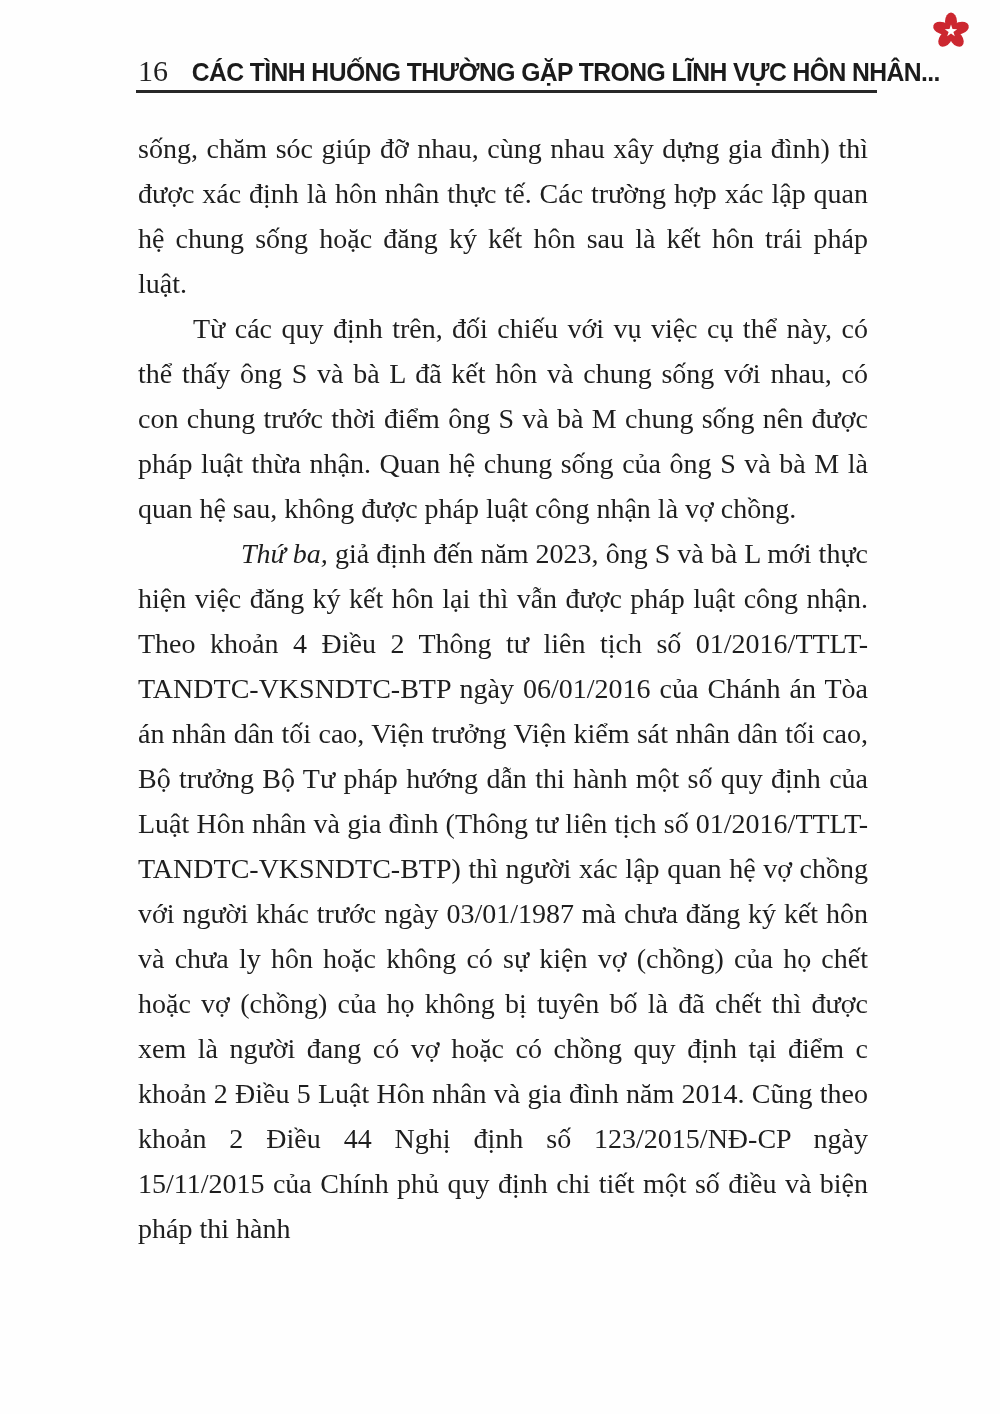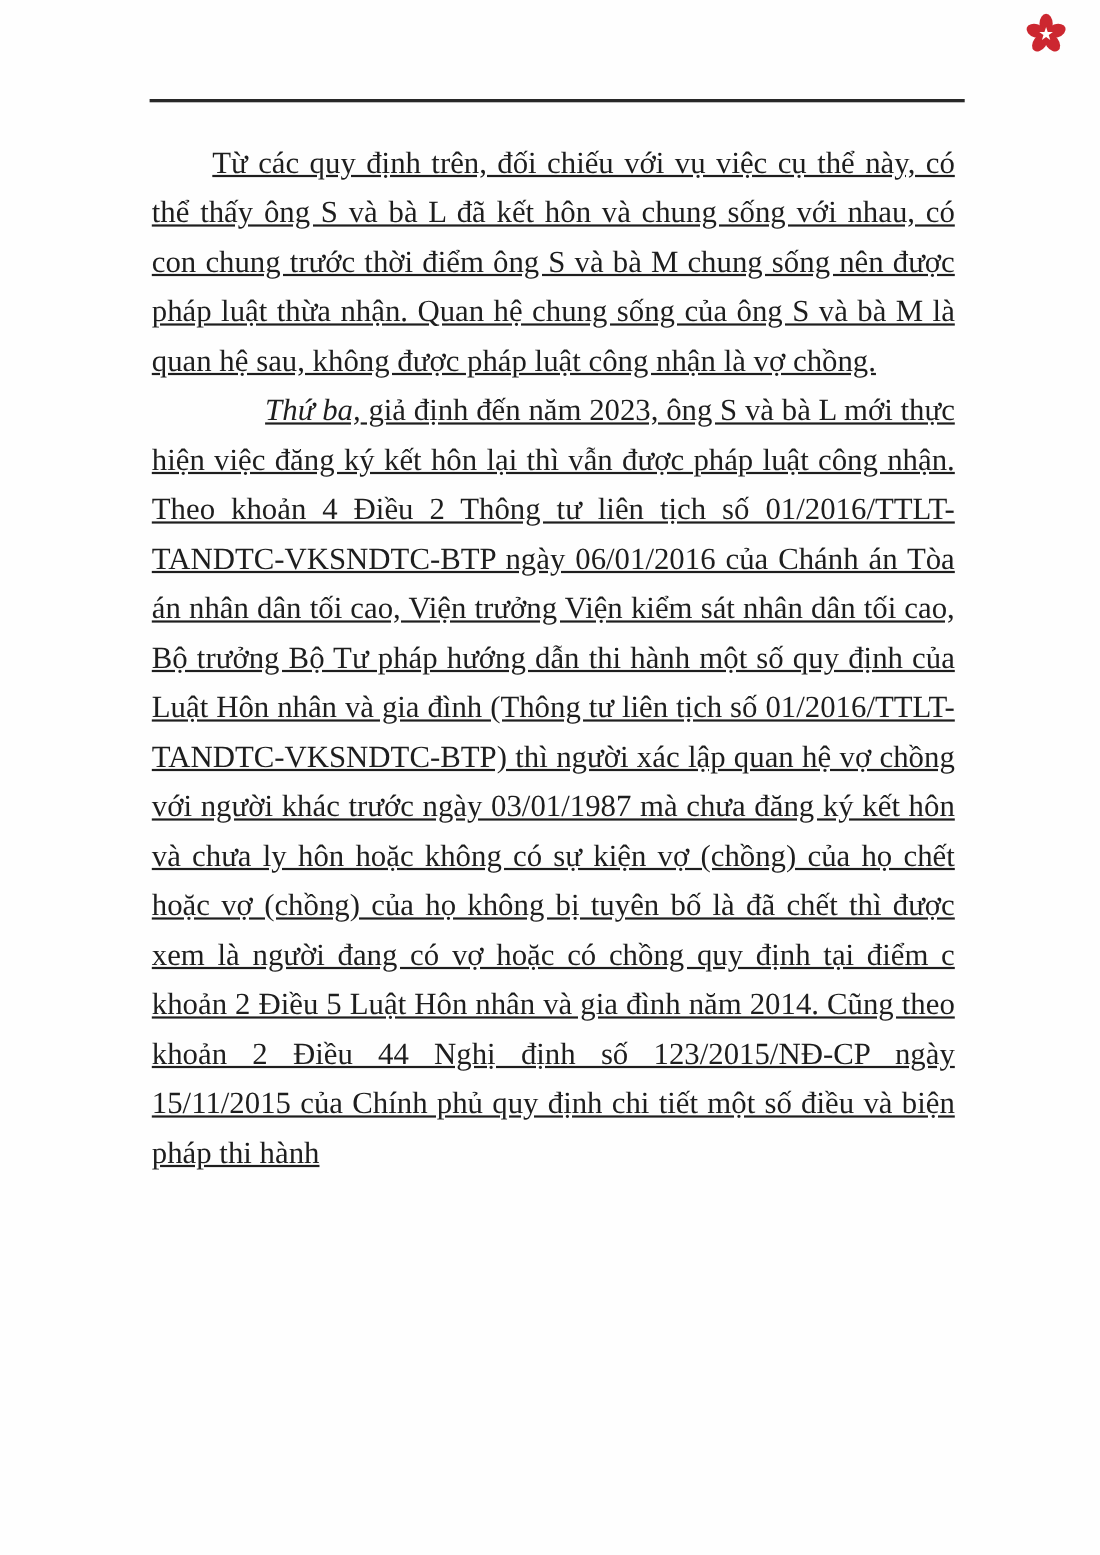--- a/index.html
+++ b/index.html
@@ -61,42 +61,47 @@
     position: absolute;
     top: 126px;
     left: 138px;
     width: 730px;
     font-size: 28px;
     line-height: 45px;
     text-align: justify;
     color: #1e1e1e;
   }
   .para { margin: 0; padding: 0; }
-  .para.indent { text-indent: 55px; text-decoration: underline; }
+  .para.indent { text-indent: 55px; }
   .lead-italic { font-style: italic; margin-left: 48px; }
 </style>
 </head>
 <body>
 
 <div class="page">
 
   <div class="ornament">
     <svg viewBox="0 0 40 40" width="40" height="40" aria-hidden="true">
       <g fill="#cc2730">
         <ellipse cx="20" cy="10.5" rx="6" ry="9" transform="rotate(0 20 20)"></ellipse>
         <ellipse cx="20" cy="10.5" rx="6" ry="9" transform="rotate(72 20 20)"></ellipse>
         <ellipse cx="20" cy="10.5" rx="6" ry="9" transform="rotate(144 20 20)"></ellipse>
         <ellipse cx="20" cy="10.5" rx="6" ry="9" transform="rotate(216 20 20)"></ellipse>
         <ellipse cx="20" cy="10.5" rx="6" ry="9" transform="rotate(288 20 20)"></ellipse>
       </g>
       <path fill="#ffffff" d="M20,13.5 L21.5,18.06 L26.2,18.15 L22.4,20.9 L23.8,25.3 L20,22.6 L16.2,25.3 L17.6,20.9 L13.8,18.15 L18.5,18.06 Z"></path>
     </svg>
   </div>
 
+  <header class="header">
+    <span class="page-number">16</span>
+    <span class="running-title">CÁC TÌNH HUỐNG THƯỜNG GẶP TRONG LĨNH VỰC HÔN NHÂN...</span>
+  </header>
 
   <div class="header-rule"></div>
 
   <main class="body-text">
+    <p class="para">sống, chăm sóc giúp đỡ nhau, cùng nhau xây dựng gia đình) thì được xác định là hôn nhân thực tế. Các trường hợp xác lập quan hệ chung sống hoặc đăng ký kết hôn sau là kết hôn trái pháp luật.</p>
     <p class="para indent">Từ các quy định trên, đối chiếu với vụ việc cụ thể này, có thể thấy ông S và bà L đã kết hôn và chung sống với nhau, có con chung trước thời điểm ông S và bà M chung sống nên được pháp luật thừa nhận. Quan hệ chung sống của ông S và bà M là quan hệ sau, không được pháp luật công nhận là vợ chồng.</p>
     <p class="para indent"><em class="lead-italic">Thứ ba,</em><span> giả định đến năm 2023, ông S và bà L mới thực hiện việc đăng ký kết hôn lại thì vẫn được pháp luật công nhận. Theo khoản 4 Điều 2 Thông tư liên tịch số 01/2016/TTLT-TANDTC-VKSNDTC-BTP ngày 06/01/2016 của Chánh án Tòa án nhân dân tối cao, Viện trưởng Viện kiểm sát nhân dân tối cao, Bộ trưởng Bộ Tư pháp hướng dẫn thi hành một số quy định của Luật Hôn nhân và gia đình (Thông tư liên tịch số 01/2016/TTLT-TANDTC-VKSNDTC-BTP) thì người xác lập quan hệ vợ chồng với người khác trước ngày 03/01/1987 mà chưa đăng ký kết hôn và chưa ly hôn hoặc không có sự kiện vợ (chồng) của họ chết hoặc vợ (chồng) của họ không bị tuyên bố là đã chết thì được xem là người đang có vợ hoặc có chồng quy định tại điểm c khoản 2 Điều 5 Luật Hôn nhân và gia đình năm 2014. Cũng theo khoản 2 Điều 44 Nghị định số 123/2015/NĐ-CP ngày 15/11/2015 của Chính phủ quy định chi tiết một số điều và biện pháp thi hành</span></p>
   </main>
 
 </div>
 
 </body></html>

